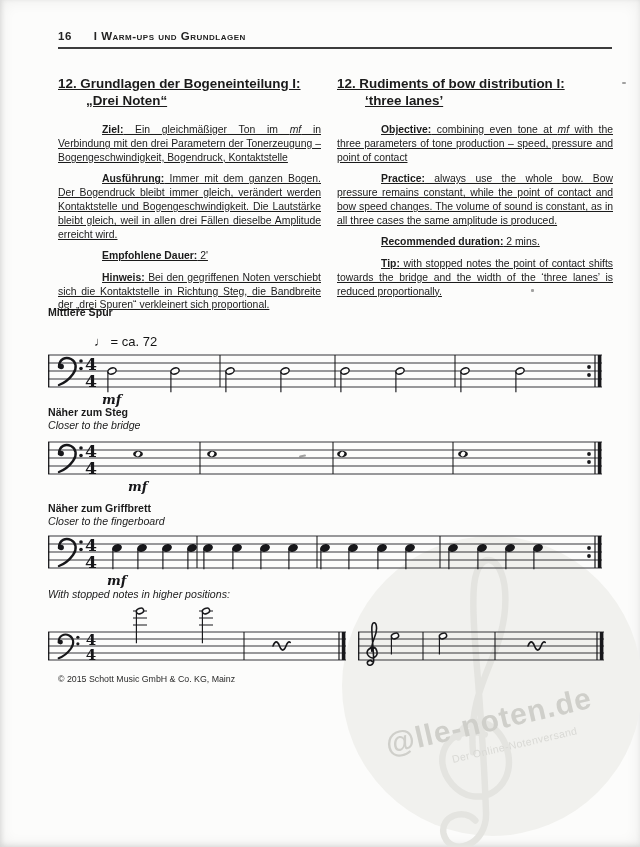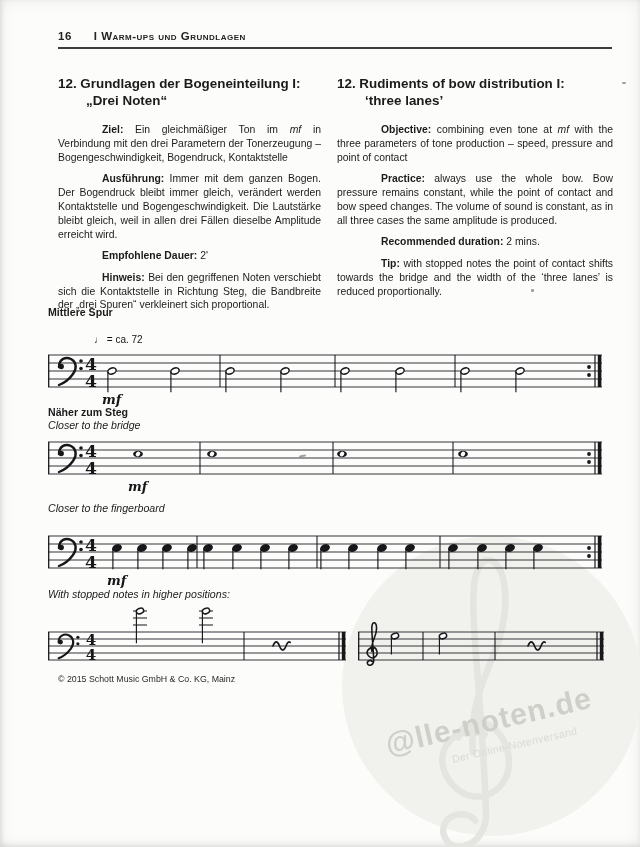--- a/index.html
+++ b/index.html
@@ -5,33 +5,33 @@
   html,body{margin:0;padding:0;background:#ffffff;}
   .page{position:relative;width:640px;height:847px;background:#fcfcfb;overflow:hidden;
         font-family:"Liberation Sans",sans-serif;color:#1b1b1b;
         box-shadow:inset 0 0 16px rgba(0,0,0,.07), inset 3px 0 4px rgba(0,0,0,.05), inset 0 -3px 5px rgba(0,0,0,.06);}
   
   .hdr{position:absolute;left:58px;top:30px;display:flex;align-items:center;font-size:11.5px;font-weight:bold;color:#232323;}
   .hdr .num{letter-spacing:.5px;}
   .hdr .ttl{margin-left:22px;font-variant:small-caps;letter-spacing:.5px;}
   .hrule{position:absolute;left:58px;right:28px;top:47px;height:1.6px;background:#3c3c3c;}
   
-  .col{position:absolute;top:76px;line-height:13.9px;font-size:10.4px;text-align:justify;}
+  .col{position:absolute;top:76px;line-height:13.9px;font-size:10.4px;text-align:justify;text-decoration:underline;}
   .col-de{left:58px;width:263px;}
   .col-en{left:337px;width:276px;}
   .chead{font-size:13.4px;font-weight:bold;line-height:16.5px;text-align:left;margin-bottom:14px;}
   .chead .l2{display:block;padding-left:28px;}
   .para{margin:0 0 7.5px 0;}
   .bld{font-weight:bold;margin-left:44px;}
   .itl{font-style:italic;}
   
   .system{position:absolute;left:48px;width:554px;}
   .syslab-b{font-size:10.6px;font-weight:bold;line-height:13px;}
   .syslab-i{font-size:10.6px;font-style:italic;line-height:13px;}
-  .tempo{position:absolute;left:46px;top:28px;font-size:10px;color:#141414;}
+  .tempo{position:absolute;left:46px;top:28px;font-size:13px;color:#141414;}
   .system svg{position:absolute;left:0;overflow:visible;}
   .tsig{font-family:"DejaVu Serif",serif;font-weight:bold;fill:#17171a;}
   .dyn{font-family:"DejaVu Serif",serif;font-style:italic;font-weight:bold;font-size:13px;fill:#17171a;}
   .copyright{position:absolute;left:58px;top:674px;font-size:8.8px;color:#2a2a2a;}
   
   .wm-disc{position:absolute;left:342px;top:536px;width:300px;height:300px;border-radius:50%;background:#f1f1ee;}
   .wm-clef{position:absolute;left:398px;top:540px;}
   .wm-text{position:absolute;left:386px;top:728px;font-size:30px;font-weight:bold;letter-spacing:1px;
            color:#cfcfca;transform:rotate(-13deg);transform-origin:left center;white-space:nowrap;}
   .wm-sub{position:absolute;left:452px;top:753px;font-size:10.5px;letter-spacing:.4px;color:#d9d9d5;
@@ -158,20 +158,21 @@
         <ellipse cx="415" cy="22" rx="2.1" ry="2.6" fill="#fcfcfb" transform="rotate(38 415 22)"></ellipse>
         <circle cx="541" cy="22" r="1.9" fill="#17171a"></circle>
         <circle cx="541" cy="30" r="1.9" fill="#17171a"></circle>
         <line x1="547" x2="547" y1="10" y2="42" stroke="#17171a" stroke-width="1.2"></line>
         <rect x="549.8" y="10" width="3.6" height="32" fill="#17171a"></rect>
         <text x="80" y="59" class="dyn">mf</text>
       </svg>
   </div>
 
   <div class="system" style="top:502px;height:100px;">
+    <div class="syslab-b">Näher zum Griffbrett</div>
     <div class="syslab-i">Closer to the fingerboard</div>
     <svg style="top:26px;" width="554" height="74">
         <line x1="0" x2="554" y1="8" y2="8" stroke="#2b2b2e" stroke-width="0.95"></line>
         <line x1="0" x2="554" y1="16" y2="16" stroke="#2b2b2e" stroke-width="0.95"></line>
         <line x1="0" x2="554" y1="24" y2="24" stroke="#2b2b2e" stroke-width="0.95"></line>
         <line x1="0" x2="554" y1="32" y2="32" stroke="#2b2b2e" stroke-width="0.95"></line>
         <line x1="0" x2="554" y1="40" y2="40" stroke="#2b2b2e" stroke-width="0.95"></line>
         <line x1="0.7" x2="0.7" y1="8" y2="40" stroke="#17171a" stroke-width="1.3"></line>
         <g transform="translate(8 8) scale(1)" fill="none" stroke="#17171a">
           <path d="M3,12 C3,3.5 10,1.5 15,4 C20,6.5 21.5,13 17,19 C13,24.5 7,28.5 3,30" stroke-width="2.4" stroke-linecap="round"></path>

